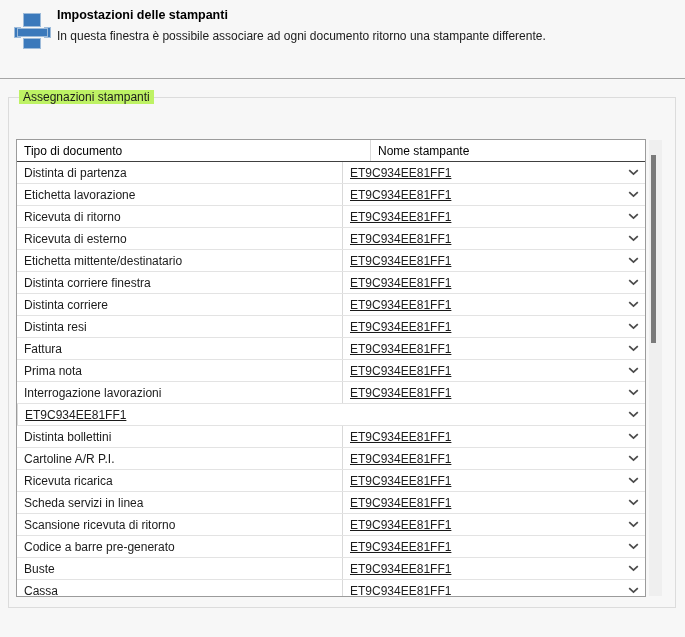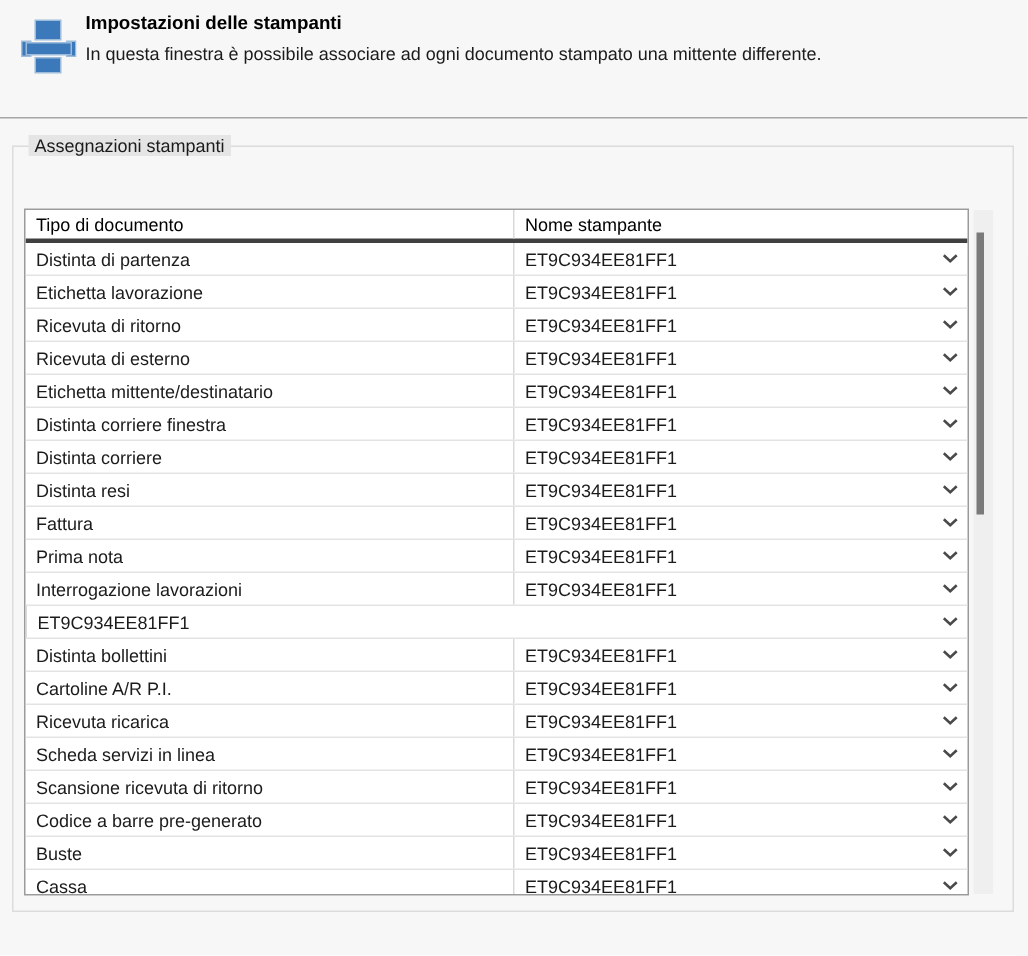--- a/index.html
+++ b/index.html
@@ -21,21 +21,21 @@
   .page-subtitle { margin-top: 7px; font-size: 12px; color: #1b1b1b; }
   .divider { position: absolute; left: 0; top: 78px; width: 685px; height: 1px; background: #A6A6A6; }
 
   
   .groupbox {
     position: absolute; left: 8px; top: 97px; width: 668px; height: 511px;
     border: 1px solid #DCDCDC;
   }
   .groupbox-legend {
     position: absolute; left: 10px; top: -8px;
-    background: #e5e5e5; padding: 0 4px;
+    background: #bef264; padding: 0 4px;
     font-size: 12px; color: #1b1b1b; white-space: nowrap;
   }
 
   
   .set-all-btn {
     position: absolute; top: 10px; right: 11px;
     width: 257px; height: 25px;
     background: #FAFAFA;
     border: 1px solid #D8D8D8;
     border-radius: 2px;
@@ -46,26 +46,26 @@
 
   
   .table {
     position: absolute; left: 7px; top: 41px;
     width: 630px; height: 458px;
     background: #FFFFFF;
     border: 1px solid #9B9B9B;
     overflow: hidden;
   }
   .trow { display: flex; height: 22px; border-bottom: 1px solid #E3E3E3; }
-  .thead { border-bottom: 3px solid #404040; }
+  .thead { border-bottom: 1px solid #404040; gap: 28px; }
   .cell { display: flex; align-items: center; overflow: hidden; white-space: nowrap; }
   .cell.tipo { width: 325px; padding-left: 7px; }
   .cell.nome { flex: 1; padding-left: 7px; border-left: 1px solid #D9D9D9; }
   .thead .cell { color: #000; }
-  .combo { justify-content: space-between; padding-right: 6px; cursor: default; }
+  .combo { justify-content: space-between; padding-right: 6px; cursor: default; text-decoration: underline; }
   .combo .chev { display: flex; align-items: center; margin-left: 4px; }
 
   
   .scrollbar {
     position: absolute; left: 648px; top: 139px;
     width: 13px; height: 456px;
     background: #EFEFEF;
   }
   .scrollbar .thumb {
     position: absolute; left: 2px; top: 15px;
@@ -81,21 +81,21 @@
     <g fill="#3B79BB" stroke="#9DBBDA" stroke-width="1">
       <rect x="9.5" y="1.5" width="17" height="13"></rect>
       <rect x="0.5" y="15.5" width="6" height="10"></rect>
       <rect x="30.5" y="15.5" width="6" height="10"></rect>
       <rect x="3.5" y="16.5" width="30" height="8"></rect>
       <rect x="9.5" y="26.5" width="17" height="10"></rect>
     </g>
   </svg>
   <div class="header-text">
     <div class="page-title">Impostazioni delle stampanti</div>
-    <div class="page-subtitle">In questa finestra è possibile associare ad ogni documento stampato una mittente differente.</div>
+    <div class="page-subtitle">In questa finestra è possibile associare ad ogni documento ritorno una stampante differente.</div>
   </div>
 </div>
 
 <div class="divider"></div>
 
 <div class="groupbox">
   <span class="groupbox-legend">Assegnazioni stampanti</span>
 
 
   <div class="table">

